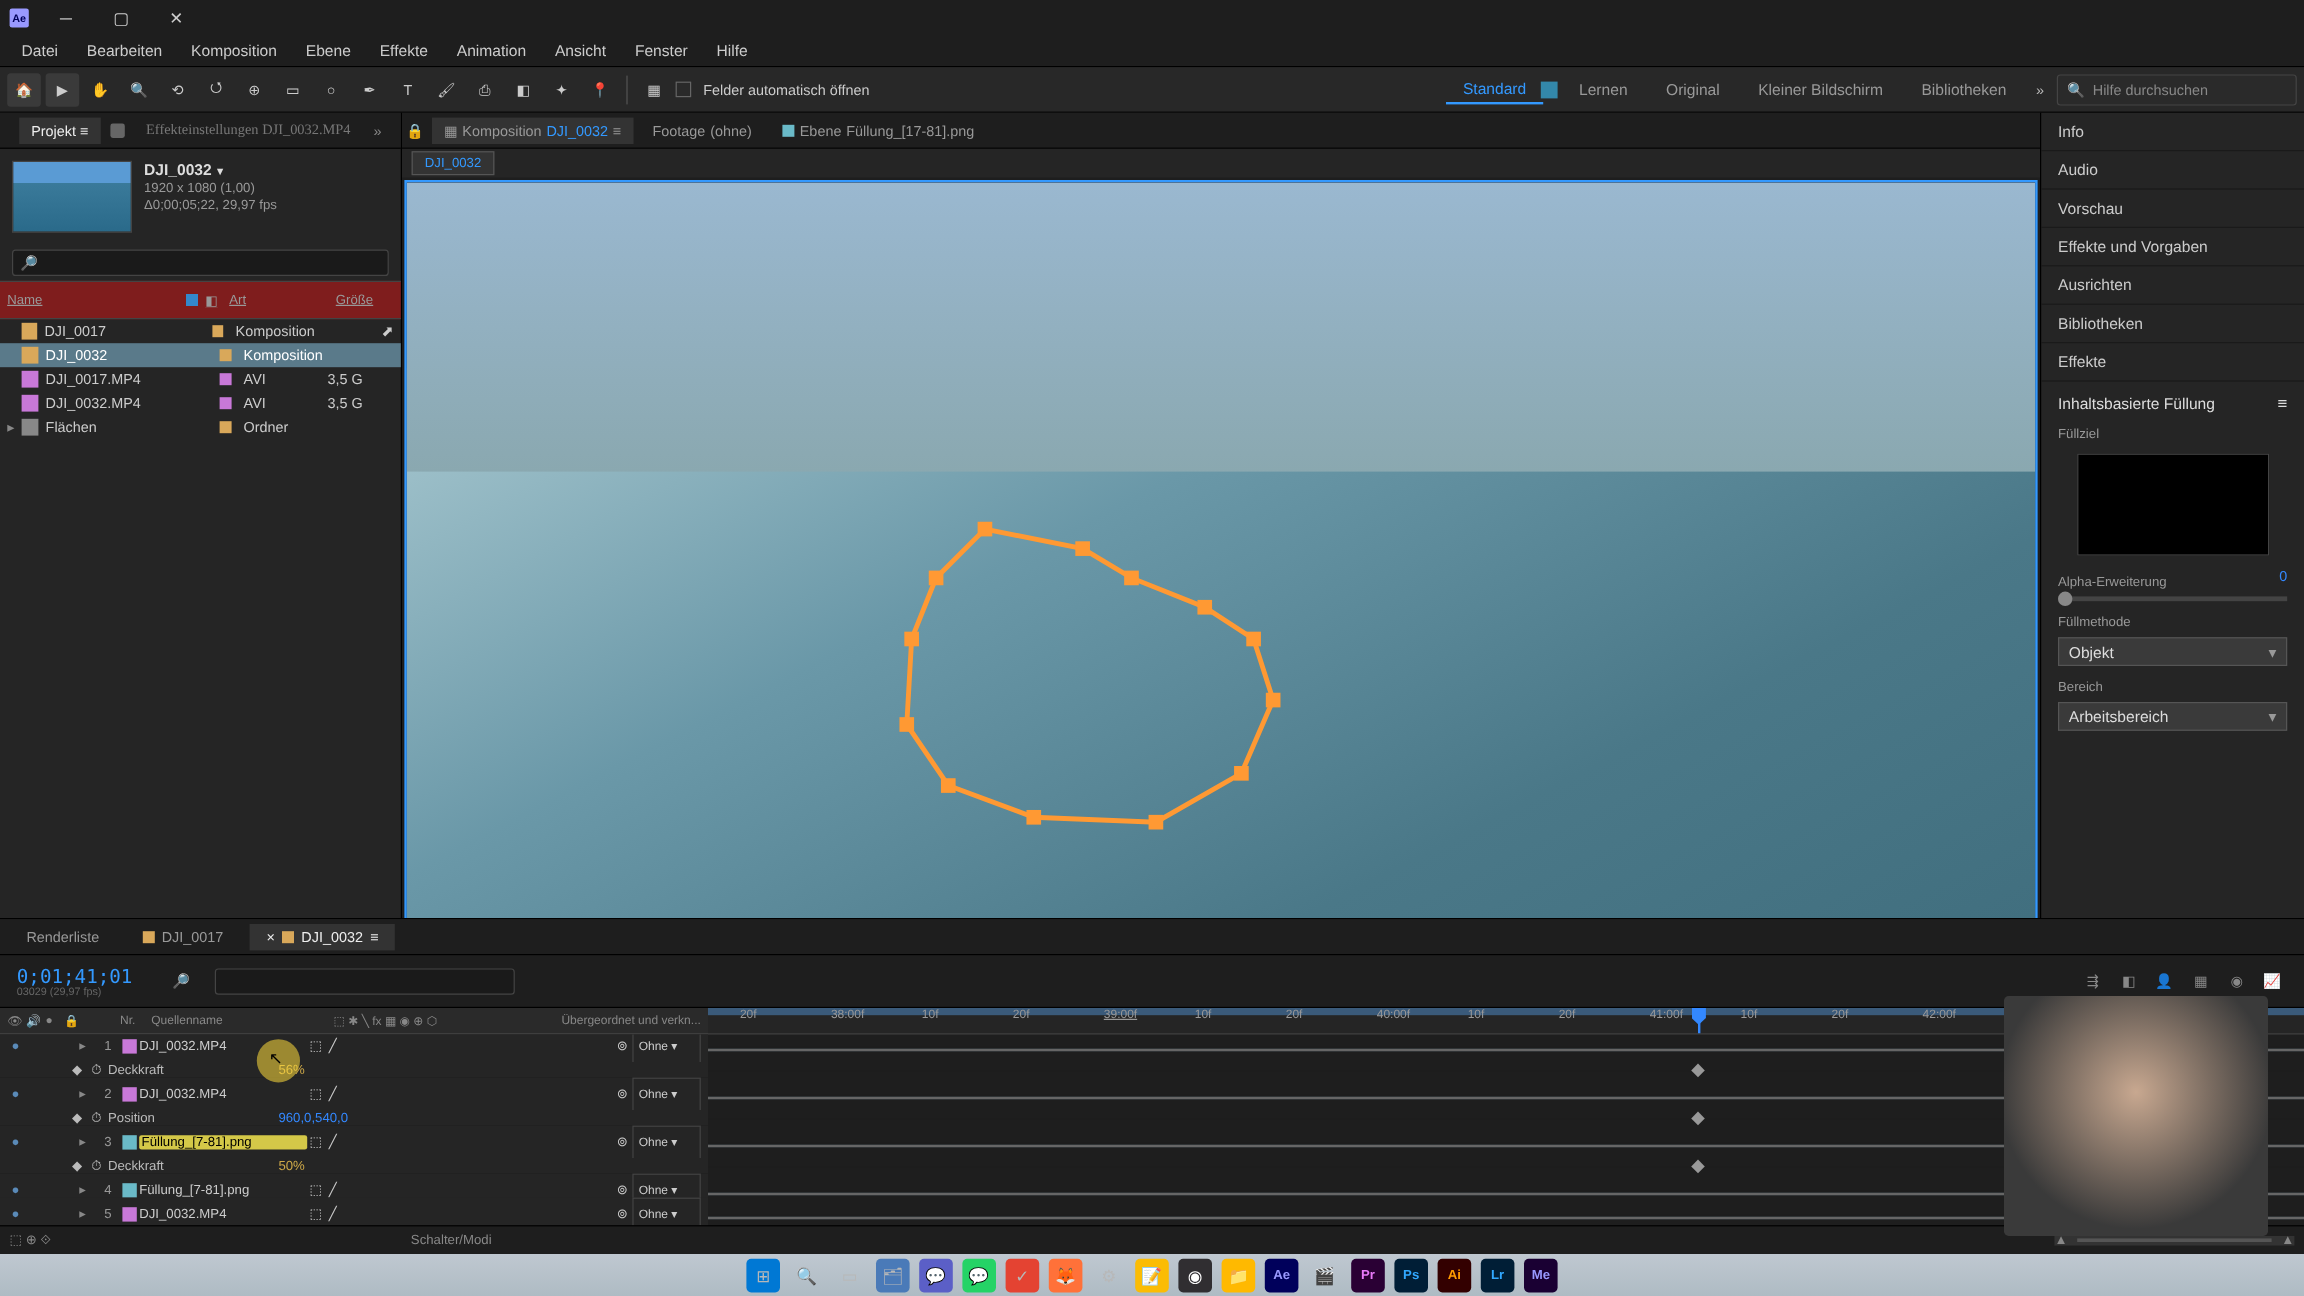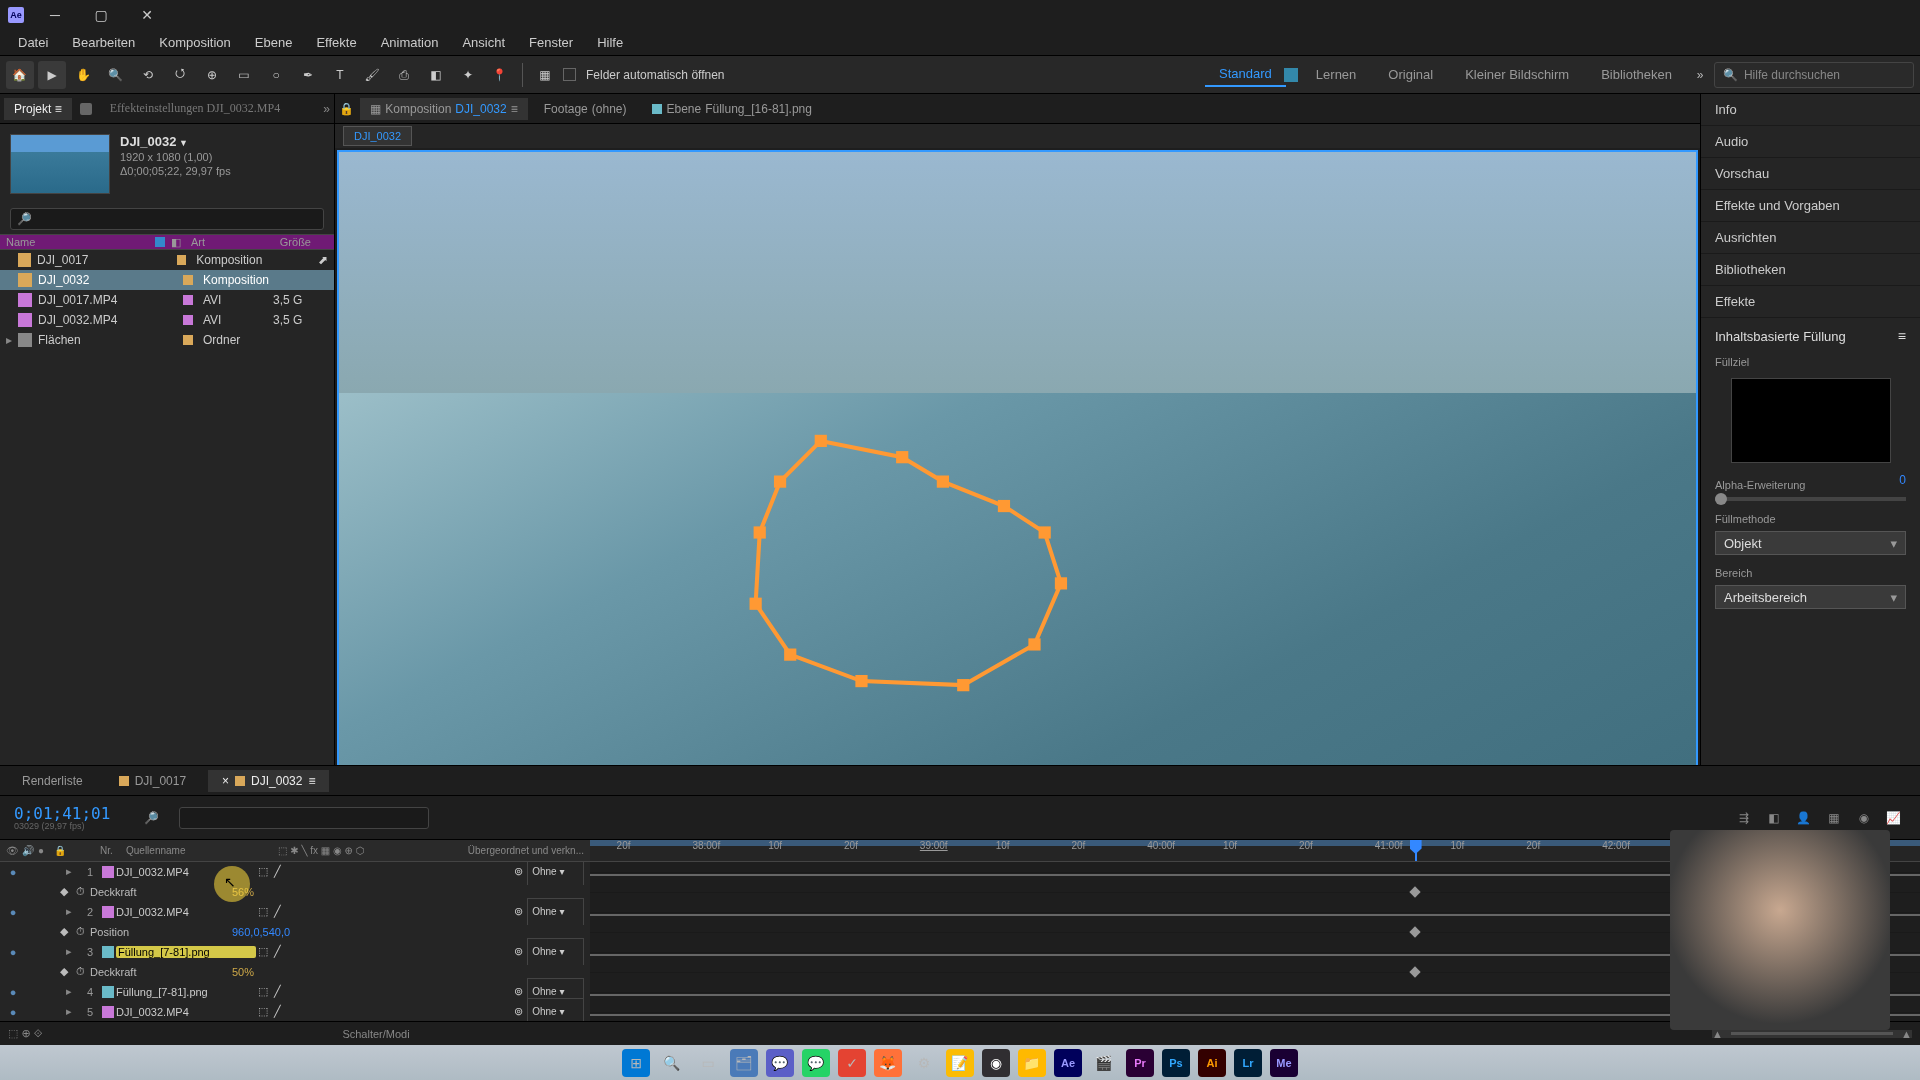--- a/index.html
+++ b/index.html
@@ -25,32 +25,32 @@
 .toolbar .spacer { flex:1; }
 .toolbar .ws { padding:4px 14px; color:#999; font-size:13px; }
 .toolbar .ws.active { color:#3399ff; border-bottom:2px solid #3399ff; }
 .toolbar .search { width:200px; height:26px; background:#2a2a2a; border:1px solid #444; border-radius:3px; display:flex; align-items:center; padding:0 8px; color:#888; }
 
 
 .main { display:flex; height:calc(100% - 30px - 26px - 38px - 35px); }
 
 
 .left-panel { width:335px; background:#252525; border-right:1px solid #000; display:flex; flex-direction:column; }
-.left-tabs { height:30px; background:#1e1e1e; display:flex; align-items:center; padding:0 4px; gap:8px; border-bottom:1px solid #000; }
+.left-tabs { height:30px; background:#1e1e1e; display:flex; align-items:center; padding:0 16px; gap:8px; border-bottom:1px solid #000; }
 .left-tabs .tab { padding:4px 10px; color:#999; font-size:12px; }
 .left-tabs .tab.active { color:#eee; background:#333; }
 .left-tabs .tabicon { width:12px; height:12px; background:#666; border-radius:2px; }
 .proj-header { display:flex; padding:10px; gap:10px; }
 .proj-thumb { width:100px; height:60px; background:linear-gradient(to bottom,#5a9bd4 0%,#5a9bd4 30%,#3a7a9a 30%,#2a6a8a 100%); border:1px solid #444; }
 .proj-info { display:flex; flex-direction:column; gap:2px; }
 .proj-name { font-weight:bold; color:#ddd; font-size:13px; }
 .proj-name:after { content:" ▼"; font-size:9px; }
 .proj-meta { color:#999; font-size:11px; }
 .proj-search { margin:4px 10px; height:22px; background:#1a1a1a; border:1px solid #444; border-radius:3px; display:flex; align-items:center; padding:0 6px; color:#777; }
-.proj-cols { display:flex; height:16px; align-items:center; background:#701a75; border-top:1px solid #444; border-bottom:1px solid #444; padding:0 6px; font-size:11px; color:#999; }
+.proj-cols { display:flex; height:32px; align-items:center; background:#7f1d1d; border-top:1px solid #444; border-bottom:1px solid #444; padding:0 6px; font-size:11px; color:#999;text-decoration:underline; }
 .proj-cols .c-name { width:165px; display:flex; align-items:center;}
 .proj-cols .c-name .sort { width:10px;height:10px; margin-left:auto; margin-right:6px; background:#3388cc; }
 .proj-cols .c-lbl { width:20px; }
 .proj-cols .c-art { width:70px; }
 .proj-cols .c-size { width:50px; text-align:right; }
 .proj-row { display:flex; height:20px; align-items:center; padding:0 6px; font-size:12px; color:#ccc; }
 .proj-row.sel { background:#5a7a8a; color:#fff; }
 .proj-row .pr-icon { width:14px; height:14px; margin-right:6px; }
 .proj-row .pr-icon.comp { background:#d9a85a; }
 .proj-row .pr-icon.vid { background:#c878d8; }
@@ -296,21 +296,21 @@
         <span>Komposition</span>
         <span class="blue">DJI_0032</span> ≡
       </div>
       <div class="ct">
         <span>Footage</span>
         <span>(ohne)</span>
       </div>
       <div class="ct">
         <span style="width:10px;height:10px;background:#6abac8;display:inline-block;"></span>
         <span>Ebene</span>
-        <span>Füllung_[16-81].png</span>
+        <span>Füllung_[17-81].png</span>
       </div>
     </div>
     <div class="bc">
         <div class="bcbox">DJI_0032</div>
       </div>
     <div class="viewer">
       <div class="viewer-img">
         <div class="water"></div>
         <div class="beach"></div>
         <div class="sky-beach"></div>

